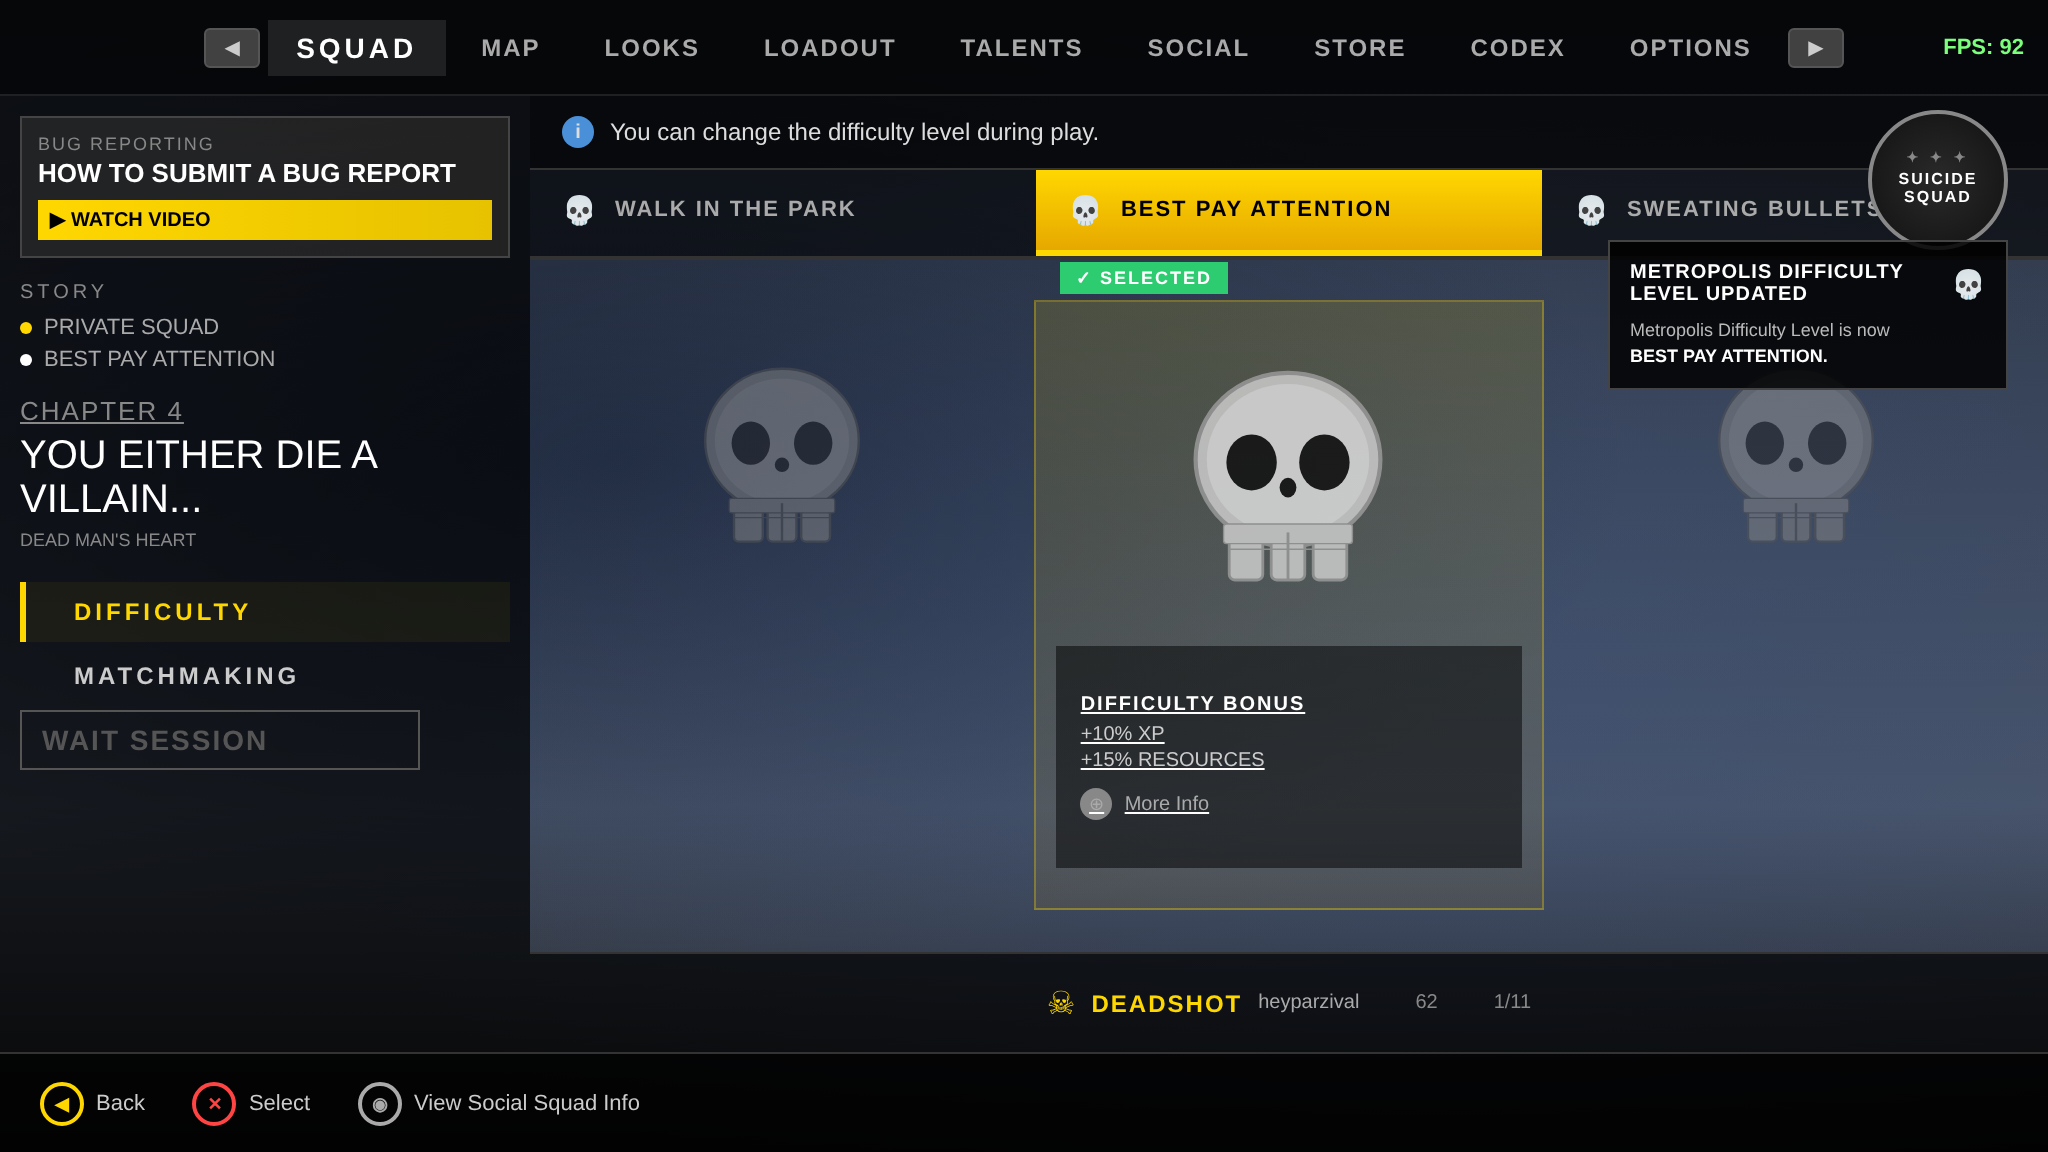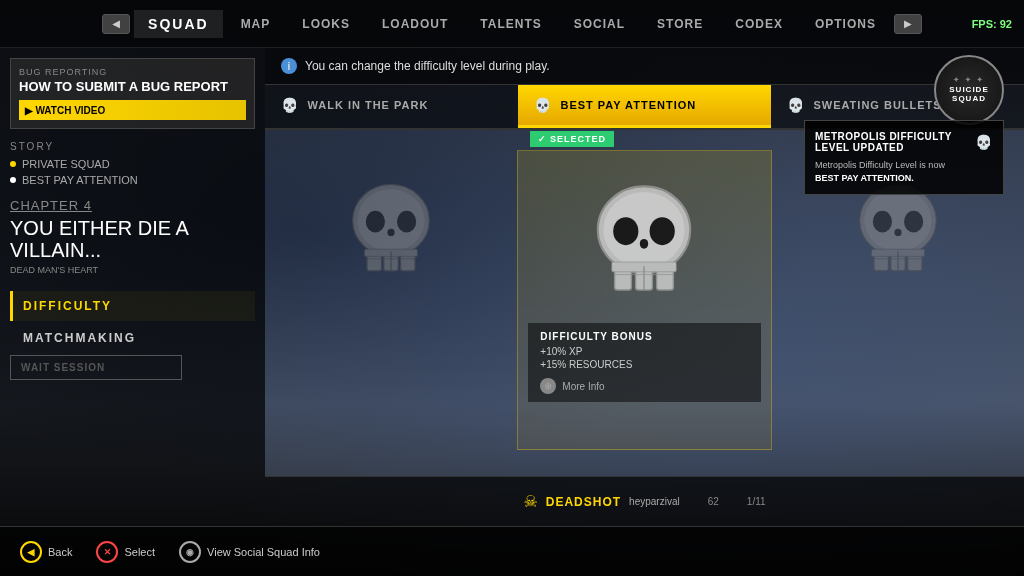--- a/index.html
+++ b/index.html
@@ -200,46 +200,46 @@
     .chapter-sub {
       font-size: 9px;
       color: #888;
       text-transform: uppercase;
     }
 
     .menu-items {
       margin-top: 16px;
     }
     .menu-item {
-      padding: 8px 10px;
+      padding: 8px 24px;
       font-size: 12px;
       font-weight: bold;
       letter-spacing: 2px;
       text-transform: uppercase;
       color: #ccc;
       cursor: pointer;
       border-left: 3px solid transparent;
       margin-bottom: 2px;
     }
     .menu-item.active {
       color: #ffd700;
       border-left-color: #ffd700;
       background: rgba(255,215,0,0.05);
     }
     .menu-item.disabled {
       color: #555;
     }
     .wait-session-btn {
       border: 1px solid #555;
       padding: 6px 10px;
-      font-size: 10px;
+      font-size: 14px;
       color: #666;
       text-transform: uppercase;
       letter-spacing: 1px;
-      width: 172px;
+      width: 200px;
     }
 
     
     .main-panel {
       position: absolute;
       left: 265px;
       top: 48px;
       right: 0;
       bottom: 50px;
       z-index: 5;
@@ -343,23 +343,24 @@
     }
     .skull-panel.left .skull-svg {
       opacity: 0.5;
     }
     .skull-panel.right .skull-svg {
       opacity: 0.5;
     }
 
     .difficulty-bonus {
       margin-top: 12px;
-      padding: 8px 12px;
+      padding: 24px 12px;
       background: rgba(0,0,0,0.5);
       width: 100%;
+      text-decoration: underline;
     }
     .difficulty-bonus-title {
       font-size: 10px;
       font-weight: bold;
       letter-spacing: 1px;
       color: #fff;
       text-transform: uppercase;
       margin-bottom: 4px;
     }
     .difficulty-bonus-item {

